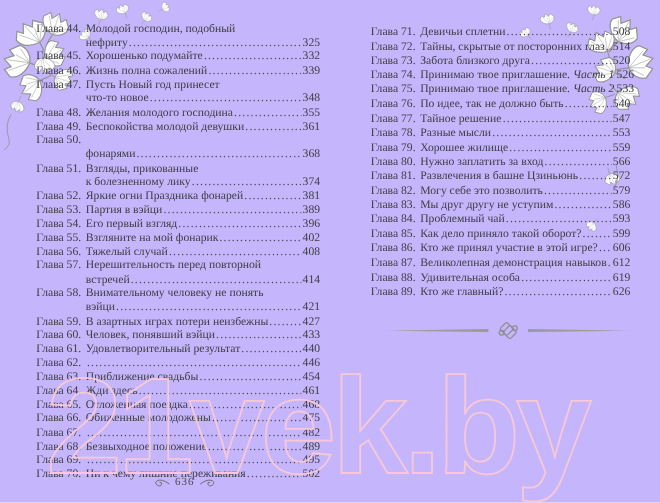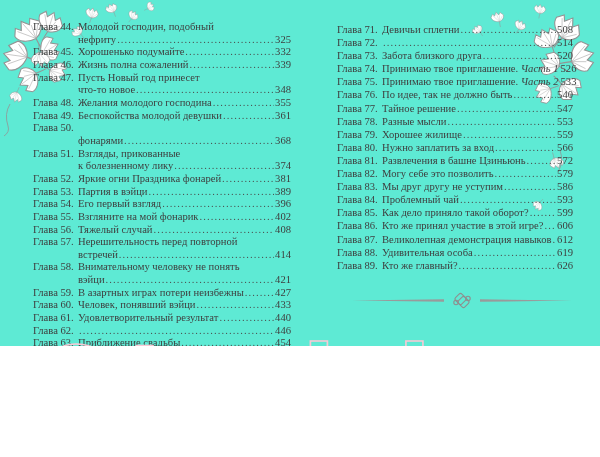--- a/index.html
+++ b/index.html
@@ -1,17 +1,17 @@
 <!DOCTYPE html>
 <html><head>
 <meta charset="utf-8">
 <style>
   html,body{margin:0;padding:0;background:#ffffff;}
   .page{
-    position:relative;width:600px;height:346px;background:#5eead4;
+    position:relative;width:600px;height:457px;background:#c4b5fd;
     overflow:hidden;font-family:"Liberation Serif", serif;color:#3e3e3e;
   }
   
   .col{position:absolute;}
   .col-left{left:33px;top:21px;width:258px;}
   .col-right{left:337px;top:23px;width:236px;}
   .entry{margin:0;}
   .line{display:flex;align-items:baseline;font-size:10.6px;line-height:12.65px;}
   .col-right .line{line-height:13.1px;}
   .ch{flex:0 0 45px;white-space:nowrap;}
@@ -327,20 +327,21 @@
         <div class="line">
       <span class="ch">Глава 71.</span>
       <span class="title">Девичьи сплетни</span>
     <span class="dots">........................................................................................................................</span>
           <span class="page-num">508</span>
         </div>
       </div>
       <div class="entry">
         <div class="line">
       <span class="ch">Глава 72.</span>
+      <span class="title">Тайны, скрытые от посторонних глаз</span>
     <span class="dots">........................................................................................................................</span>
           <span class="page-num">514</span>
         </div>
       </div>
       <div class="entry">
         <div class="line">
       <span class="ch">Глава 73.</span>
       <span class="title">Забота близкого друга</span>
     <span class="dots">........................................................................................................................</span>
           <span class="page-num">520</span>

